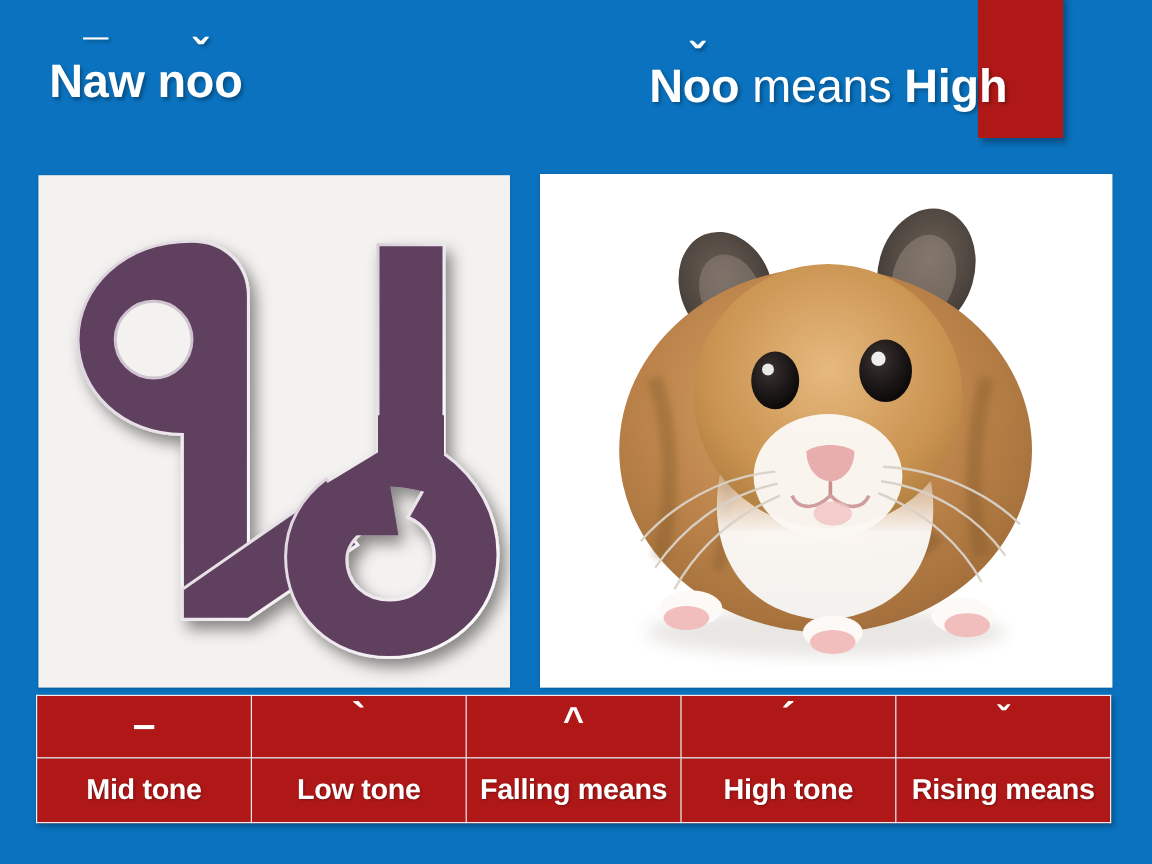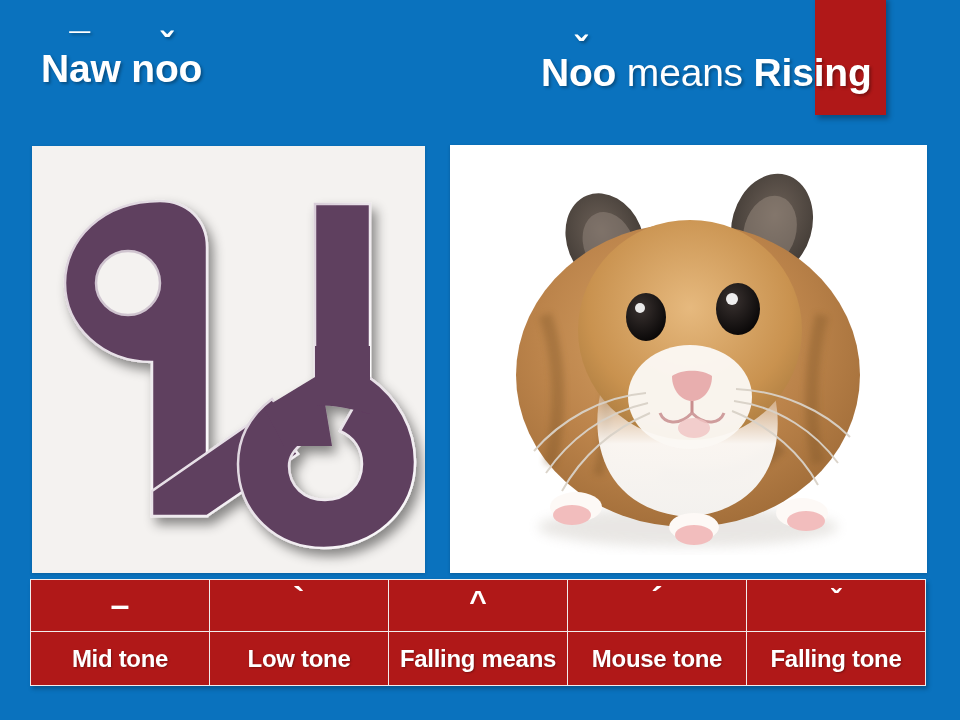--- a/index.html
+++ b/index.html
@@ -155,21 +155,21 @@
 
 <div class="slide">
 
   <div class="accent-block"></div>
 
   <div class="title title-left">
     <span>N</span><span class="dia"><span class="mark mark-macron">¯</span><span>a</span></span><span>w</span>&nbsp;<span>n</span><span class="dia"><span class="mark mark-caron">ˇ</span><span>o</span></span><span>o</span>
   </div>
 
   <div class="title title-right">
-    <span class="b">N</span><span class="dia b"><span class="mark mark-caron">ˇ</span><span>o</span></span><span class="b">o</span>&nbsp;<span>means</span>&nbsp;<span class="b">Rising</span>
+    <span class="b">N</span><span class="dia b"><span class="mark mark-caron">ˇ</span><span>o</span></span><span class="b">o</span>&nbsp;<span>means</span>&nbsp;<span class="b">High</span>
   </div>
 
   <div class="frame frame-left">
     <div class="glyph-wrap">
       <svg viewBox="0 0 393 427" xmlns="http://www.w3.org/2000/svg" aria-hidden="true">
         <defs>
           <filter id="glyphShadow" x="-30%" y="-30%" width="170%" height="170%">
             <feDropShadow dx="5" dy="7" stdDeviation="6" flood-color="#000000" flood-opacity="0.45"></feDropShadow>
           </filter>
           <linearGradient id="rim" x1="0" y1="0" x2="1" y2="1">
@@ -341,22 +341,22 @@
         <td>
           <span class="tone-label">Mid tone</span>
         </td>
         <td>
           <span class="tone-label">Low tone</span>
         </td>
         <td>
           <span class="tone-label">Falling means</span>
         </td>
         <td>
-          <span class="tone-label">Mouse tone</span>
-        </td>
-        <td>
-          <span class="tone-label">Falling tone</span>
+          <span class="tone-label">High tone</span>
+        </td>
+        <td>
+          <span class="tone-label">Rising means</span>
         </td>
       </tr>
     </tbody>
   </table>
 
 </div>
 
 </body></html>

